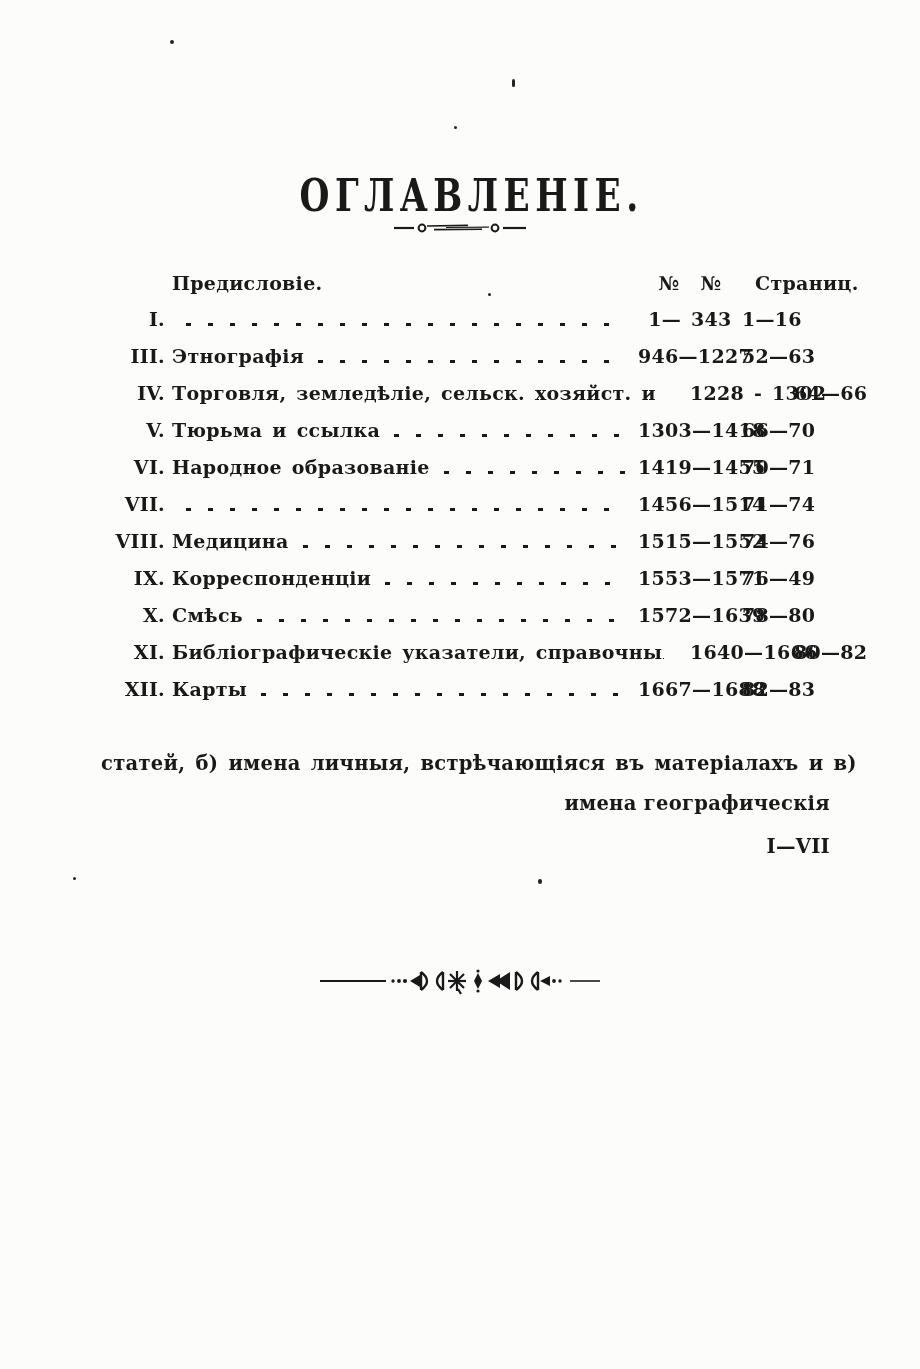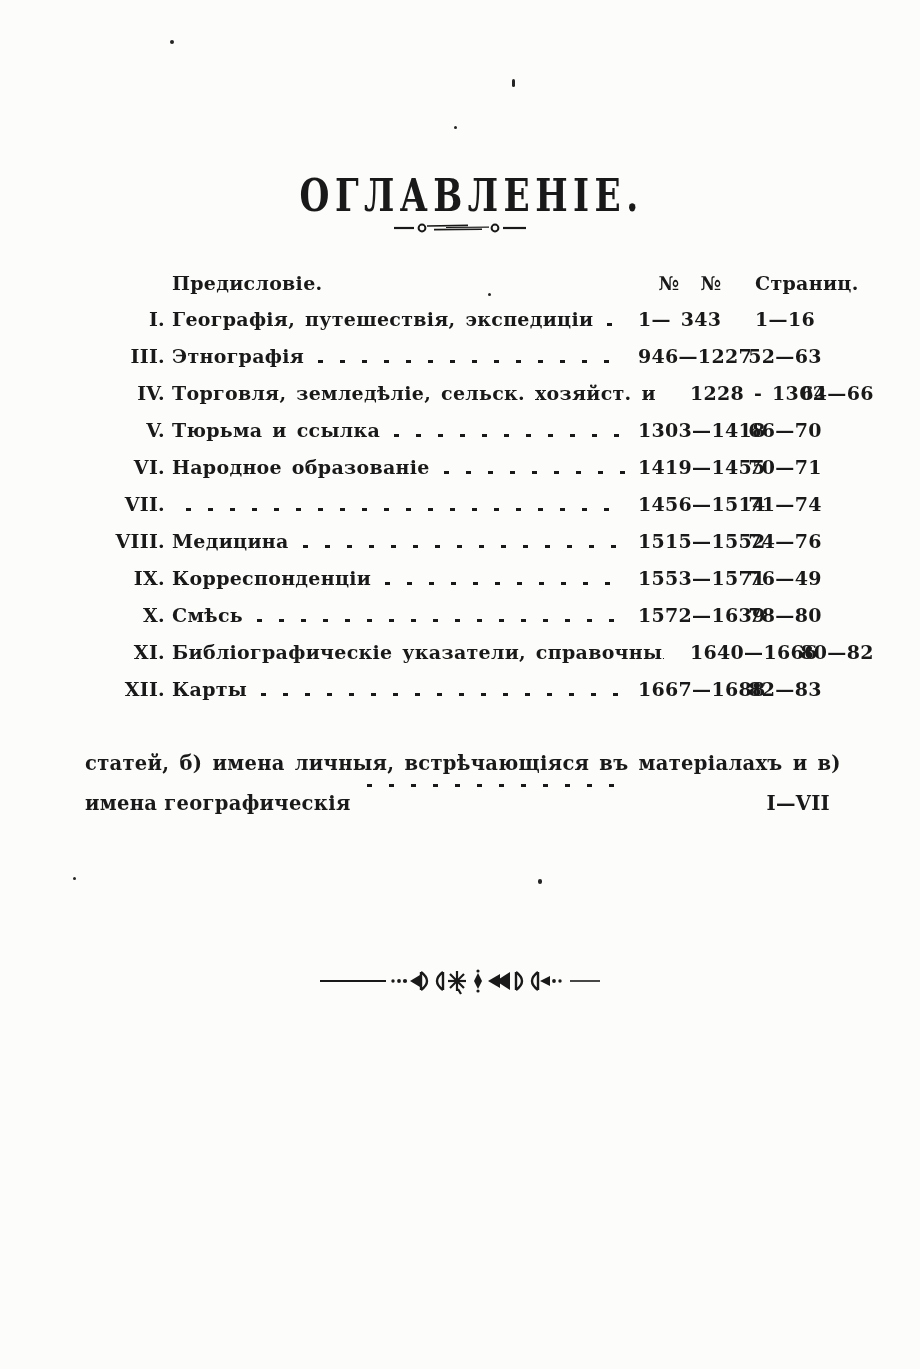--- a/index.html
+++ b/index.html
@@ -49,33 +49,33 @@
   .toc-header{display:flex;align-items:baseline;height:36px;}
   .toc-row{display:flex;align-items:baseline;height:37px;}
   .cell-num{flex:none;width:57px;text-align:right;padding-right:7px;white-space:nowrap;}
   .cell-title{flex:none;white-space:nowrap;max-width:492px;overflow:hidden;}
   .leader{
     flex:1 1 auto;min-width:0;height:3px;
     margin:0 12px 0 14px;
     background-image:repeating-linear-gradient(to right, var(--ink) 0 5px, transparent 5px 22px);
   }
   .leader.none{background:none;}
-  .cell-numbers{flex:none;width:104px;text-align:left;white-space:nowrap;}
-  .cell-pages{flex:none;width:86px;text-align:center;white-space:nowrap;}
+  .cell-numbers{flex:none;width:104px;text-align:center;white-space:nowrap;}
+  .cell-pages{flex:none;width:86px;text-align:left;white-space:nowrap;}
   .toc-header .cell-numbers{text-align:center;word-spacing:14px;}
   .toc-header .cell-pages{transform:translateX(13px);}
   
   .keynote{
     position:absolute;top:744px;left:85px;right:90px;
     font-size:19.5px;font-weight:700;line-height:40px;
     letter-spacing:0.3px;
   }
   .kn1{text-indent:33px;word-spacing:6px;white-space:nowrap;}
-  .kn2{word-spacing:3px;white-space:nowrap;}
-  .kn3{display:flex;align-items:flex-start;}
+  .kn2{word-spacing:3px;white-space:nowrap;margin-left:16px;}
+  .kn3{display:flex;align-items:flex-end;flex-direction:column;}
   .kn3 .leader{margin:0 138px 0 16px;}
   .kn-pages{flex:none;white-space:nowrap;}
   
   .speck{position:absolute;background:#242424;border-radius:50%;}
   .s1{left:170px;top:40px;width:4px;height:4px;}
   .s2{left:512px;top:79px;width:3px;height:8px;border-radius:2px;}
   .s3{left:454px;top:126px;width:3px;height:3px;}
   .s4{left:488px;top:293px;width:3px;height:3px;}
   .s5{left:73px;top:877px;width:3px;height:3px;}
   .s6{left:538px;top:879px;width:4px;height:5px;border-radius:2px;}
@@ -110,21 +110,20 @@
     <div class="toc-header">
       <span class="cell-num"></span>
       <span class="cell-title">Предисловіе.</span>
       <span class="leader none"></span>
       <span class="cell-numbers">№ №</span>
       <span class="cell-pages">Страниц.</span>
     </div>
     <div id="toc-rows">
         <div class="toc-row">
       <span class="cell-num">I.</span>
-      <span class="cell-title">Географія, путешествія, экспедиціи</span>
       <span class="leader"></span>
       <span class="cell-numbers">1— 343</span>
       <span class="cell-pages">1—16</span>
     </div>
         <div class="toc-row">
       <span class="cell-num">III.</span>
       <span class="cell-title">Этнографія</span>
       <span class="leader"></span>
       <span class="cell-numbers">946—1227</span>
       <span class="cell-pages">52—63</span>

